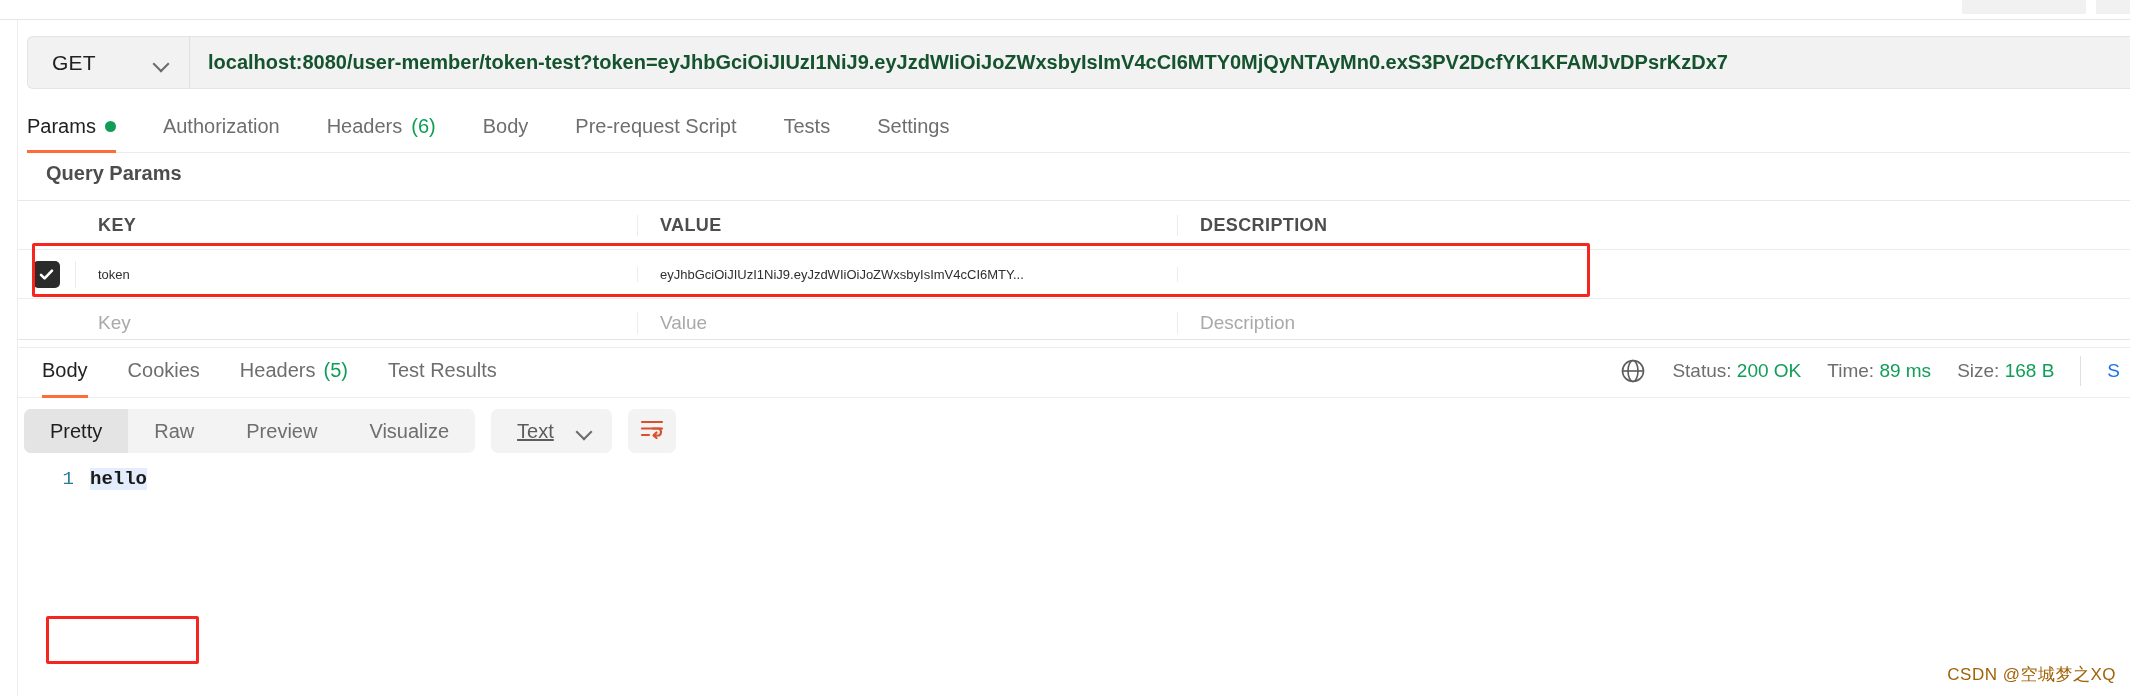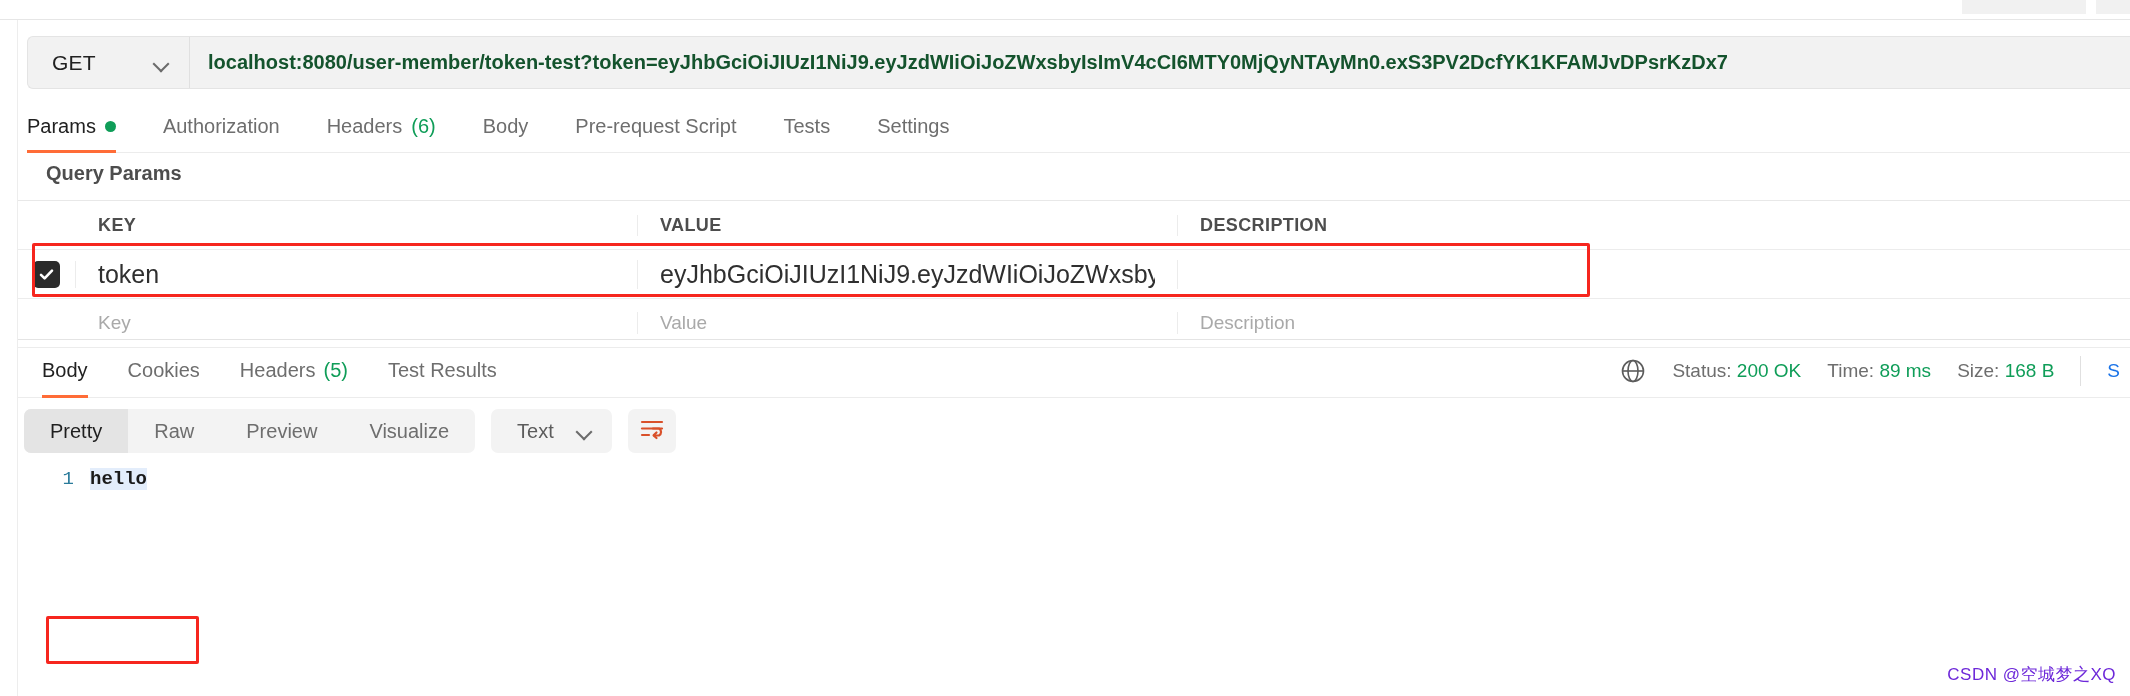--- a/index.html
+++ b/index.html
@@ -92,21 +92,21 @@
     border-top: 1px solid #e8e8e8;
   }
   .prow { display: flex; height: 49px; border-bottom: 1px solid #ececec; align-items: center; }
   .prow.head { background: #fff; }
   .pc { display: flex; align-items: center; padding: 0 22px; border-right: 1px solid #ececec; }
   .pc.check { width: 58px; flex: 0 0 58px; justify-content: center; padding: 0; }
   .pc.key { width: 562px; flex: 0 0 562px; }
   .pc.value { width: 540px; flex: 0 0 540px; }
   .pc.desc { flex: 1 1 auto; border-right: none; }
   .hd { font-size: 18px; font-weight: bold; color: #4d4d4d; letter-spacing: .4px; }
-  .cellval { font-size: 25px; color: #2f2f2f; white-space: nowrap; overflow: hidden; }
+  .cellval { font-size: 13px; color: #2f2f2f; white-space: nowrap; overflow: hidden; }
   .ph { font-size: 19px; color: #a9a9a9; }
   .cbx {
     width: 27px; height: 27px; border-radius: 5px; background: #2b2b2b;
     display: flex; align-items: center; justify-content: center; cursor: pointer;
   }
   .cbx svg { display: block; }
   .redbox {
     position: absolute; left: 32px; top: 243px;
     width: 1558px; height: 54px;
     border: 3px solid #f6261e; border-radius: 2px;
@@ -154,21 +154,21 @@
   .seg-item {
     padding: 0 26px; height: 44px; display: flex; align-items: center;
     font-size: 20px; color: #6e6e6e; cursor: pointer; white-space: nowrap;
   }
   .seg-item.active { background: #e4e4e4; color: #1f1f1f; }
   .picker {
     display: flex; align-items: center; gap: 22px;
     background: #f3f3f3; border-radius: 7px; height: 44px;
     padding: 0 20px 0 26px; cursor: pointer;
   }
-  .picker-label { font-size: 20px; color: #5c5c5c; }
+  .picker-label { font-size: 20px; color: #5c5c5c; text-decoration: underline; }
   .iconbtn {
     width: 48px; height: 44px; background: #f3f3f3; border-radius: 7px;
     display: flex; align-items: center; justify-content: center; cursor: pointer;
   }
 
   
   .code {
     position: absolute; left: 18px; top: 462px; width: 2112px; height: 234px;
     background: #fff;
   }
@@ -180,21 +180,21 @@
   .code-text {
     font-family: "Liberation Mono", monospace; font-size: 19px; color: #1a1a1a; font-weight: bold;
   }
   .code-text span.sel { background: #e3edfb; }
   .redbox2 {
     position: absolute; left: 46px; top: 616px; width: 153px; height: 48px;
     border: 3px solid #f6261e; border-radius: 2px; pointer-events: none;
   }
   .watermark {
     position: absolute; right: 14px; bottom: 8px;
-    font-size: 17px; color: #6d28d9; letter-spacing: .5px;
+    font-size: 17px; color: #a16207; letter-spacing: .5px;
   }
 </style>
 </head>
 <body>
 
 <div class="app">
 
   <div class="left-rail"></div>
 
   <div class="top-strip">

